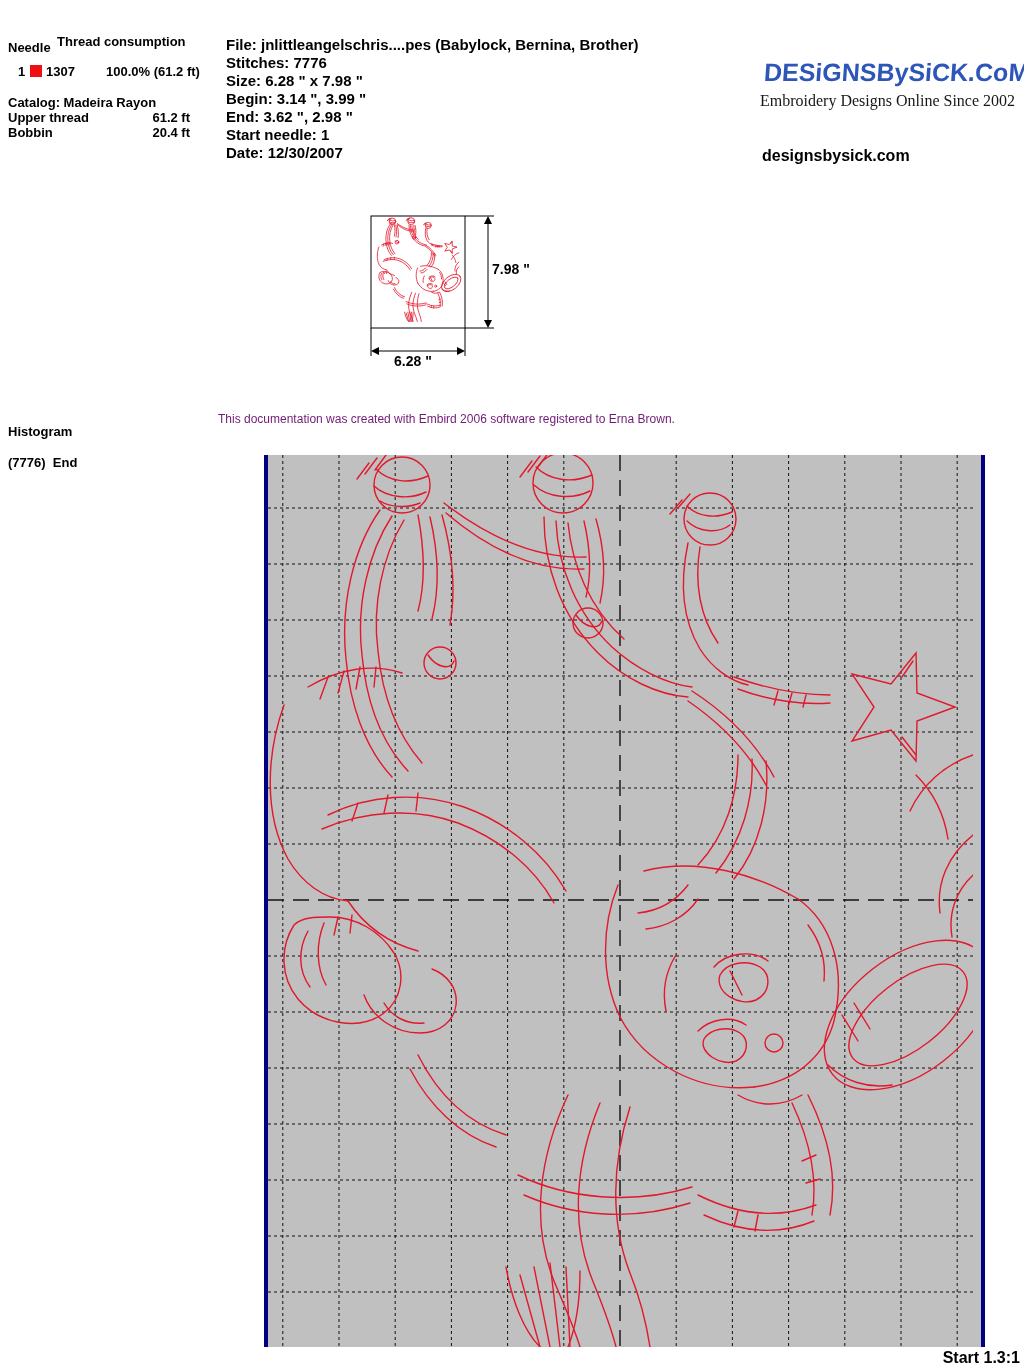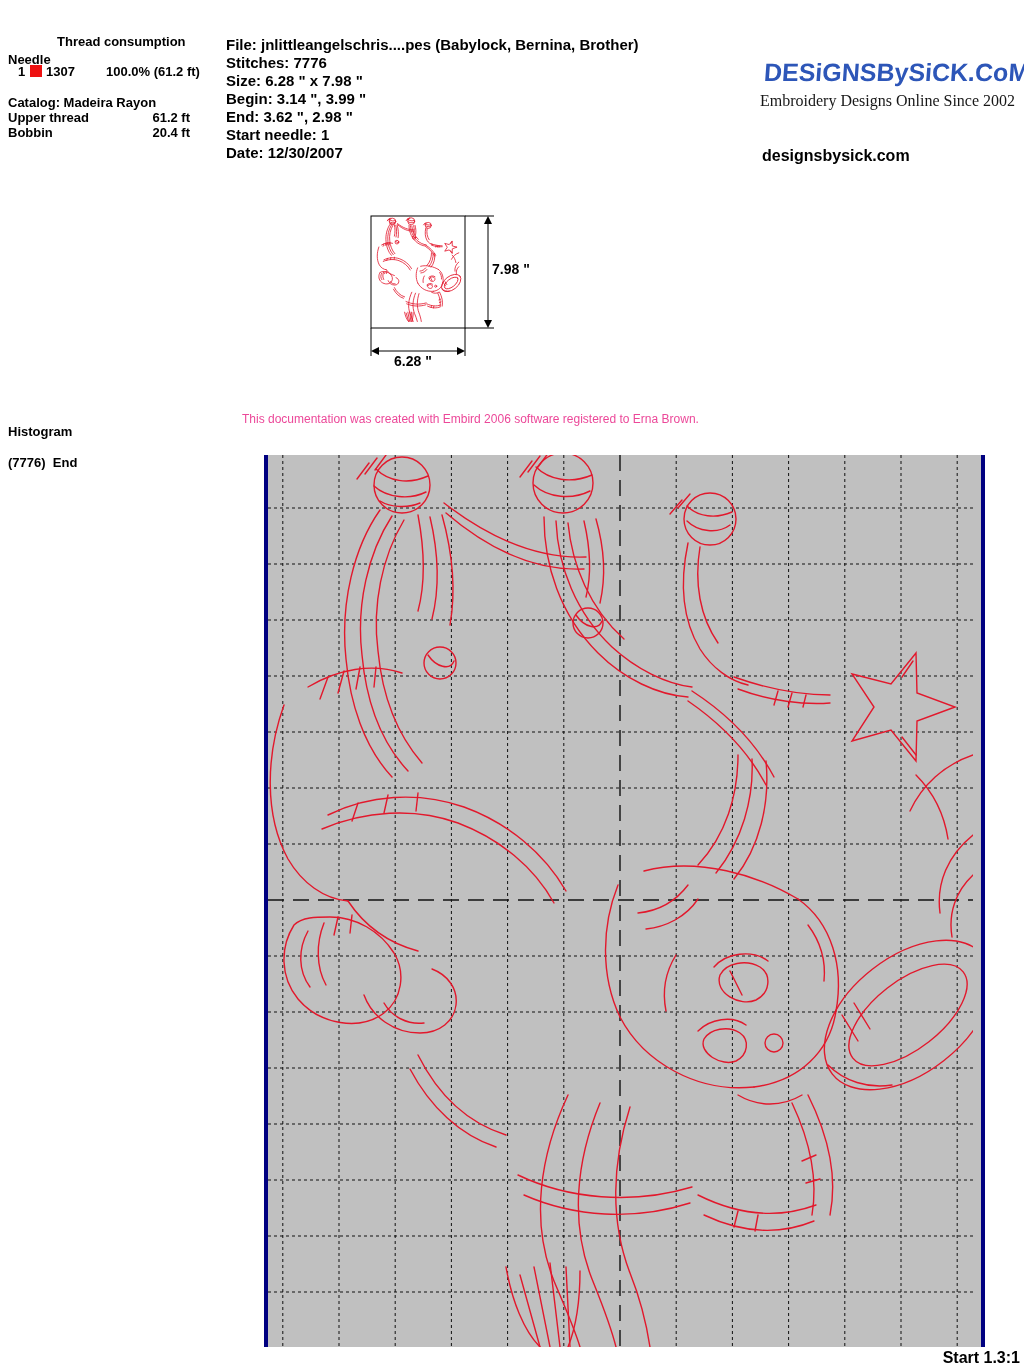--- a/index.html
+++ b/index.html
@@ -12,21 +12,21 @@
   .val-row{display:flex;justify-content:space-between;width:182px;align-items:flex-end;}
   
   .file-line{font-size:15px;font-weight:bold;line-height:18px;white-space:nowrap;}
   
   .logo-main{font-size:25px;font-weight:bold;color:#2d56b8;letter-spacing:0px;
              transform:skewX(-4deg);font-family:"Liberation Sans",sans-serif;white-space:nowrap;}
   .logo-tag{font-family:"Liberation Serif",serif;font-size:16px;color:#171717;
             width:252px;text-align:center;white-space:nowrap;}
   .logo-site{font-size:16px;font-weight:bold;white-space:nowrap;}
   
-  .note-line{font-size:12px;line-height:13px;color:#ec4899;white-space:nowrap;margin-left:24px;}
+  .note-line{font-size:12px;line-height:13px;color:#701a75;white-space:nowrap;}
   
   #canvas{left:264px;top:455px;width:713px;height:892px;background:#c0c0c0;
           border-left:4px solid #000080;border-right:4px solid #000080;}
   #canvas svg{position:absolute;left:0;top:0;}
   #angel-defs{position:absolute;width:0;height:0;}
   #angel-art path,#angel-art circle,#angel-art ellipse{
       fill:none;stroke:#e2182c;stroke-width:var(--sw,1.4);stroke-linecap:round;}
   .gridline{stroke:#101010;stroke-width:1;stroke-dasharray:3 3;}
   .crossline{stroke:#101010;stroke-width:1.4;stroke-dasharray:16 9;}
   
@@ -172,21 +172,21 @@
         <path d="M 298,812 L 302,892"></path>
       <path d="M 238,812 C 244,846 256,876 272,892"></path>
       <path d="M 312,816 C 312,846 308,872 300,892"></path>
     </g>
   </defs>
 </svg>
 
 <div id="screen">
 
   <div>
-    <div class="abs panel-txt" style="left:8px;top:52px;">Needle</div>
+    <div class="abs panel-txt" style="left:8px;top:40px;">Needle</div>
     <div class="abs panel-txt" style="left:57px;top:34px;">Thread consumption</div>
 
     <div class="abs panel-txt" style="left:18px;top:64px;">1</div>
     <span class="abs swatch" style="left:30px;top:65px;"></span>
     <div class="abs panel-txt" style="left:46px;top:64px;">1307</div>
     <div class="abs panel-txt" style="left:106px;top:64px;">100.0% (61.2 ft)</div>
 
     <div class="abs panel-txt" style="left:8px;top:95px;">Catalog: Madeira Rayon</div>
     <div class="abs panel-txt val-row" style="left:8px;top:110px;">
       <span>Upper thread</span>

